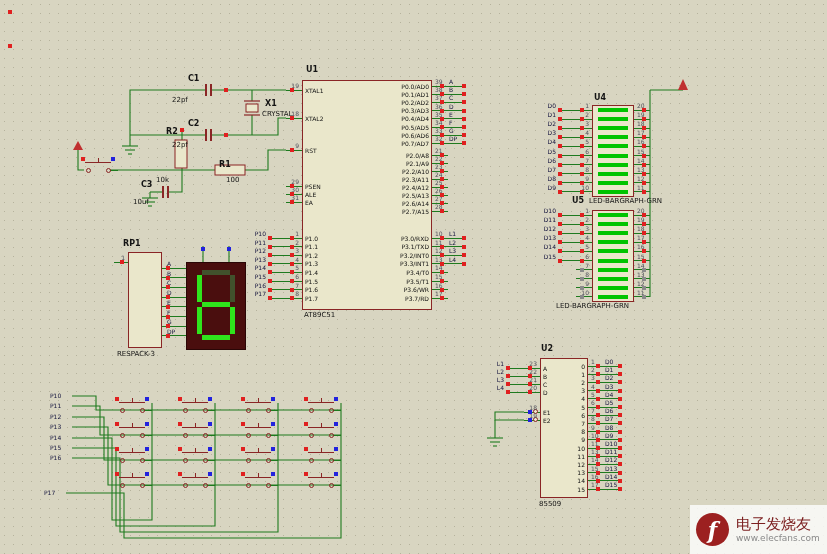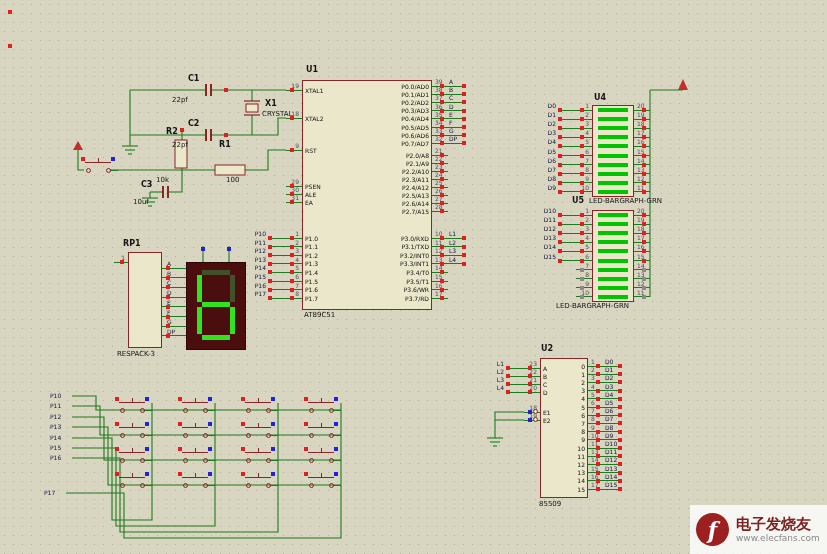--- a/index.html
+++ b/index.html
@@ -28,21 +28,21 @@
   .seg{position:absolute;z-index:4}
   .bar{position:absolute;z-index:4}
   .circ{position:absolute;width:5px;height:5px;border:1px solid #8a2525;border-radius:50%;z-index:4}
   .lever{position:absolute;background:#8a2525;z-index:4}
   .bub{position:absolute;width:5px;height:5px;border:1px solid #8a2525;border-radius:50%;background:#eae7cb;z-index:4}
   .btnbox{position:absolute;z-index:2}
   .watermark{position:absolute;right:0;bottom:0;width:137px;height:49px;background:rgba(252,252,252,.82);
     display:flex;align-items:center;padding:5px 6px;gap:7px;z-index:9}
   .wm-logo{width:33px;height:33px;min-width:33px;border-radius:50%;background:#9c2020;color:#fff;
     display:flex;align-items:center;justify-content:center;font:italic bold 22px "DejaVu Serif",serif}
-  .wm-brand{font-size:15px;font-weight:bold;color:#7c2020;line-height:18px;white-space:nowrap}
+  .wm-brand{font-size:15px;font-weight:normal;color:#7c2020;line-height:18px;white-space:nowrap}
   .wm-url{font-size:9px;color:#8a8a8a;line-height:11px;white-space:nowrap}
 </style>
 </head>
 <body>
 
 <div class="sheet">
 
   <svg class="wires" width="827" height="554">
 
     <polyline points="211,90 286,90"></polyline>
@@ -860,21 +860,21 @@
   <div class="ref" style="left:123px;top:240px">RP1</div>
   <div class="val" style="left:117px;top:351px">RESPACK-3</div>
   <div class="ref" style="left:188px;top:75px">C1</div>
   <div class="val" style="left:172px;top:97px">22pf</div>
   <div class="ref" style="left:188px;top:120px">C2</div>
   <div class="val" style="left:172px;top:142px">22pf</div>
   <div class="ref" style="left:166px;top:128px">R2</div>
   <div class="val" style="left:156px;top:177px">10k</div>
   <div class="ref" style="left:141px;top:181px">C3</div>
   <div class="val" style="left:133px;top:199px">10uf</div>
-  <div class="ref" style="left:219px;top:141px">R1</div>
+  <div class="ref" style="left:219px;top:161px">R1</div>
   <div class="val" style="left:226px;top:177px">100</div>
   <div class="ref" style="left:265px;top:100px">X1</div>
   <div class="val" style="left:262px;top:111px">CRYSTAL</div>
 
   <div class="watermark">
     <div class="wm-logo">
       <span>f</span>
     </div>
     <div class="wm-text">
       <div class="wm-brand">电子发烧友</div>

